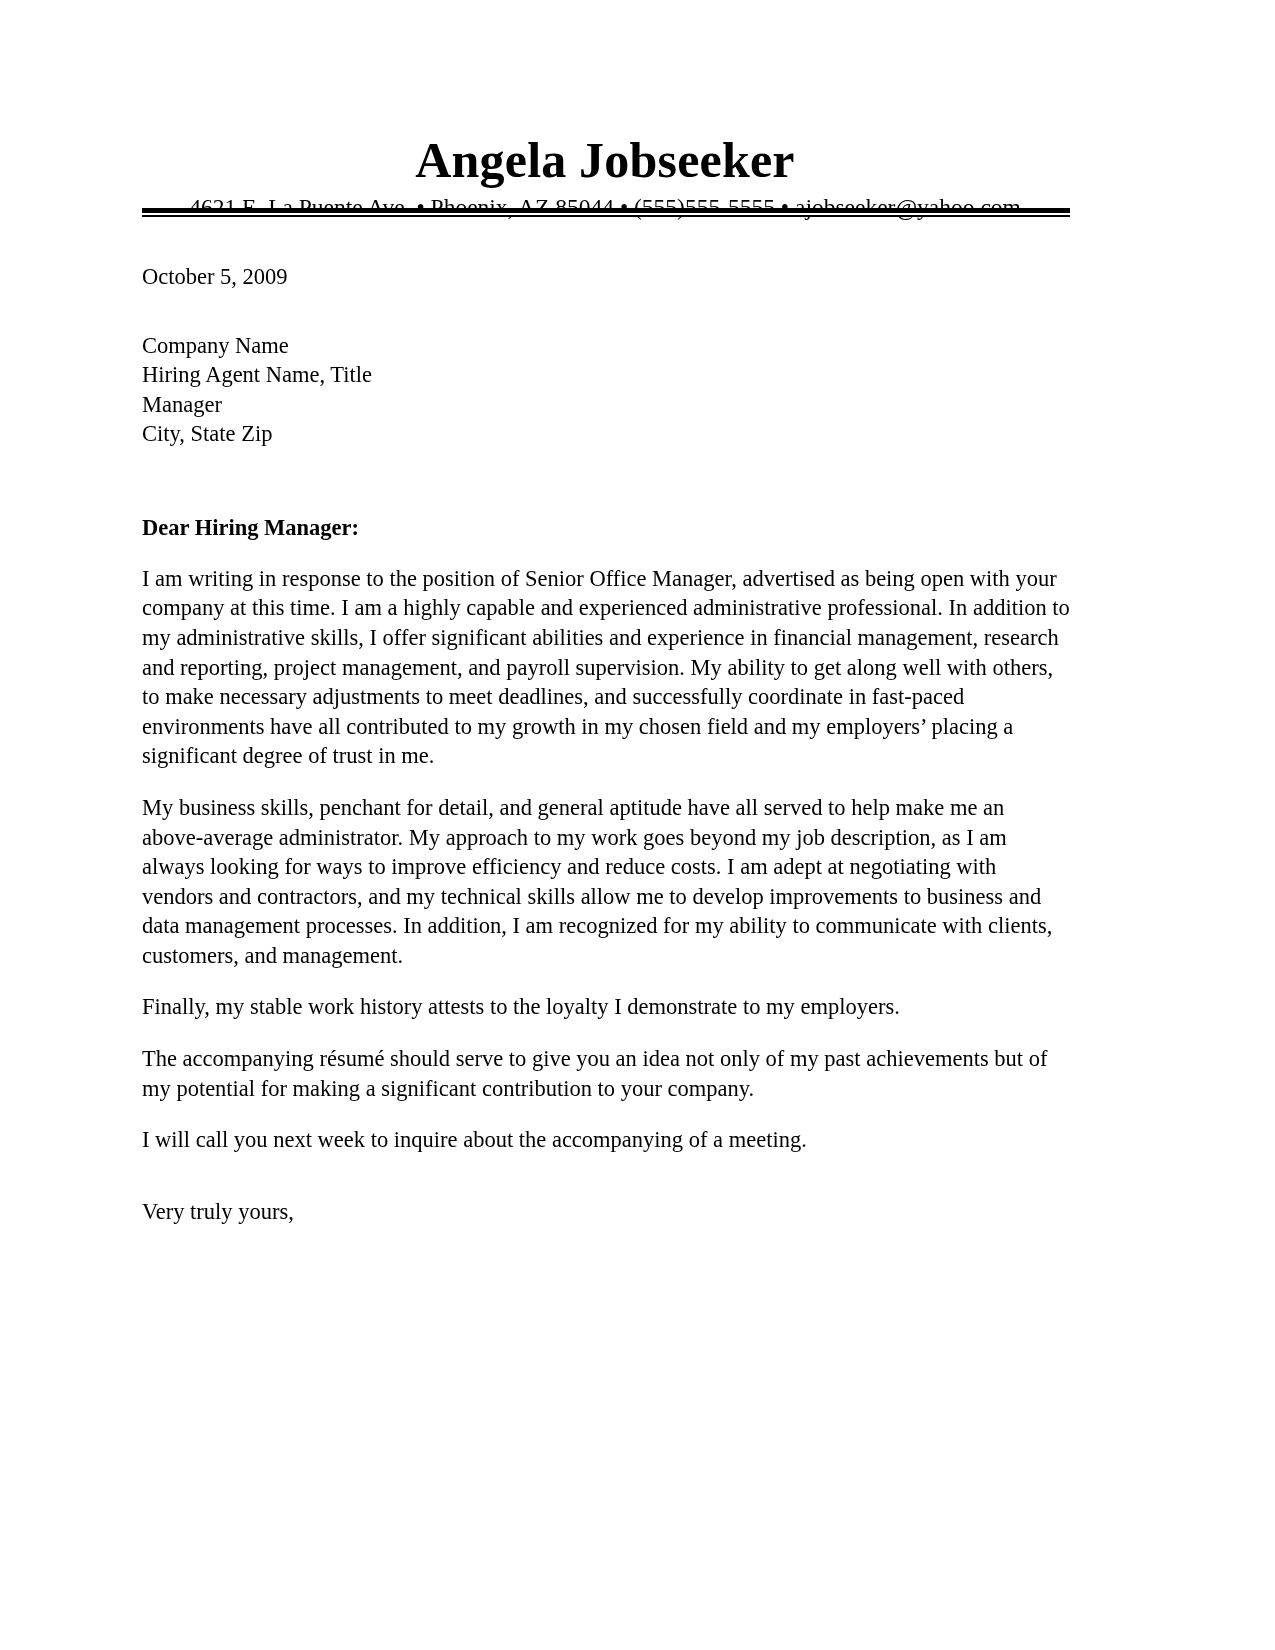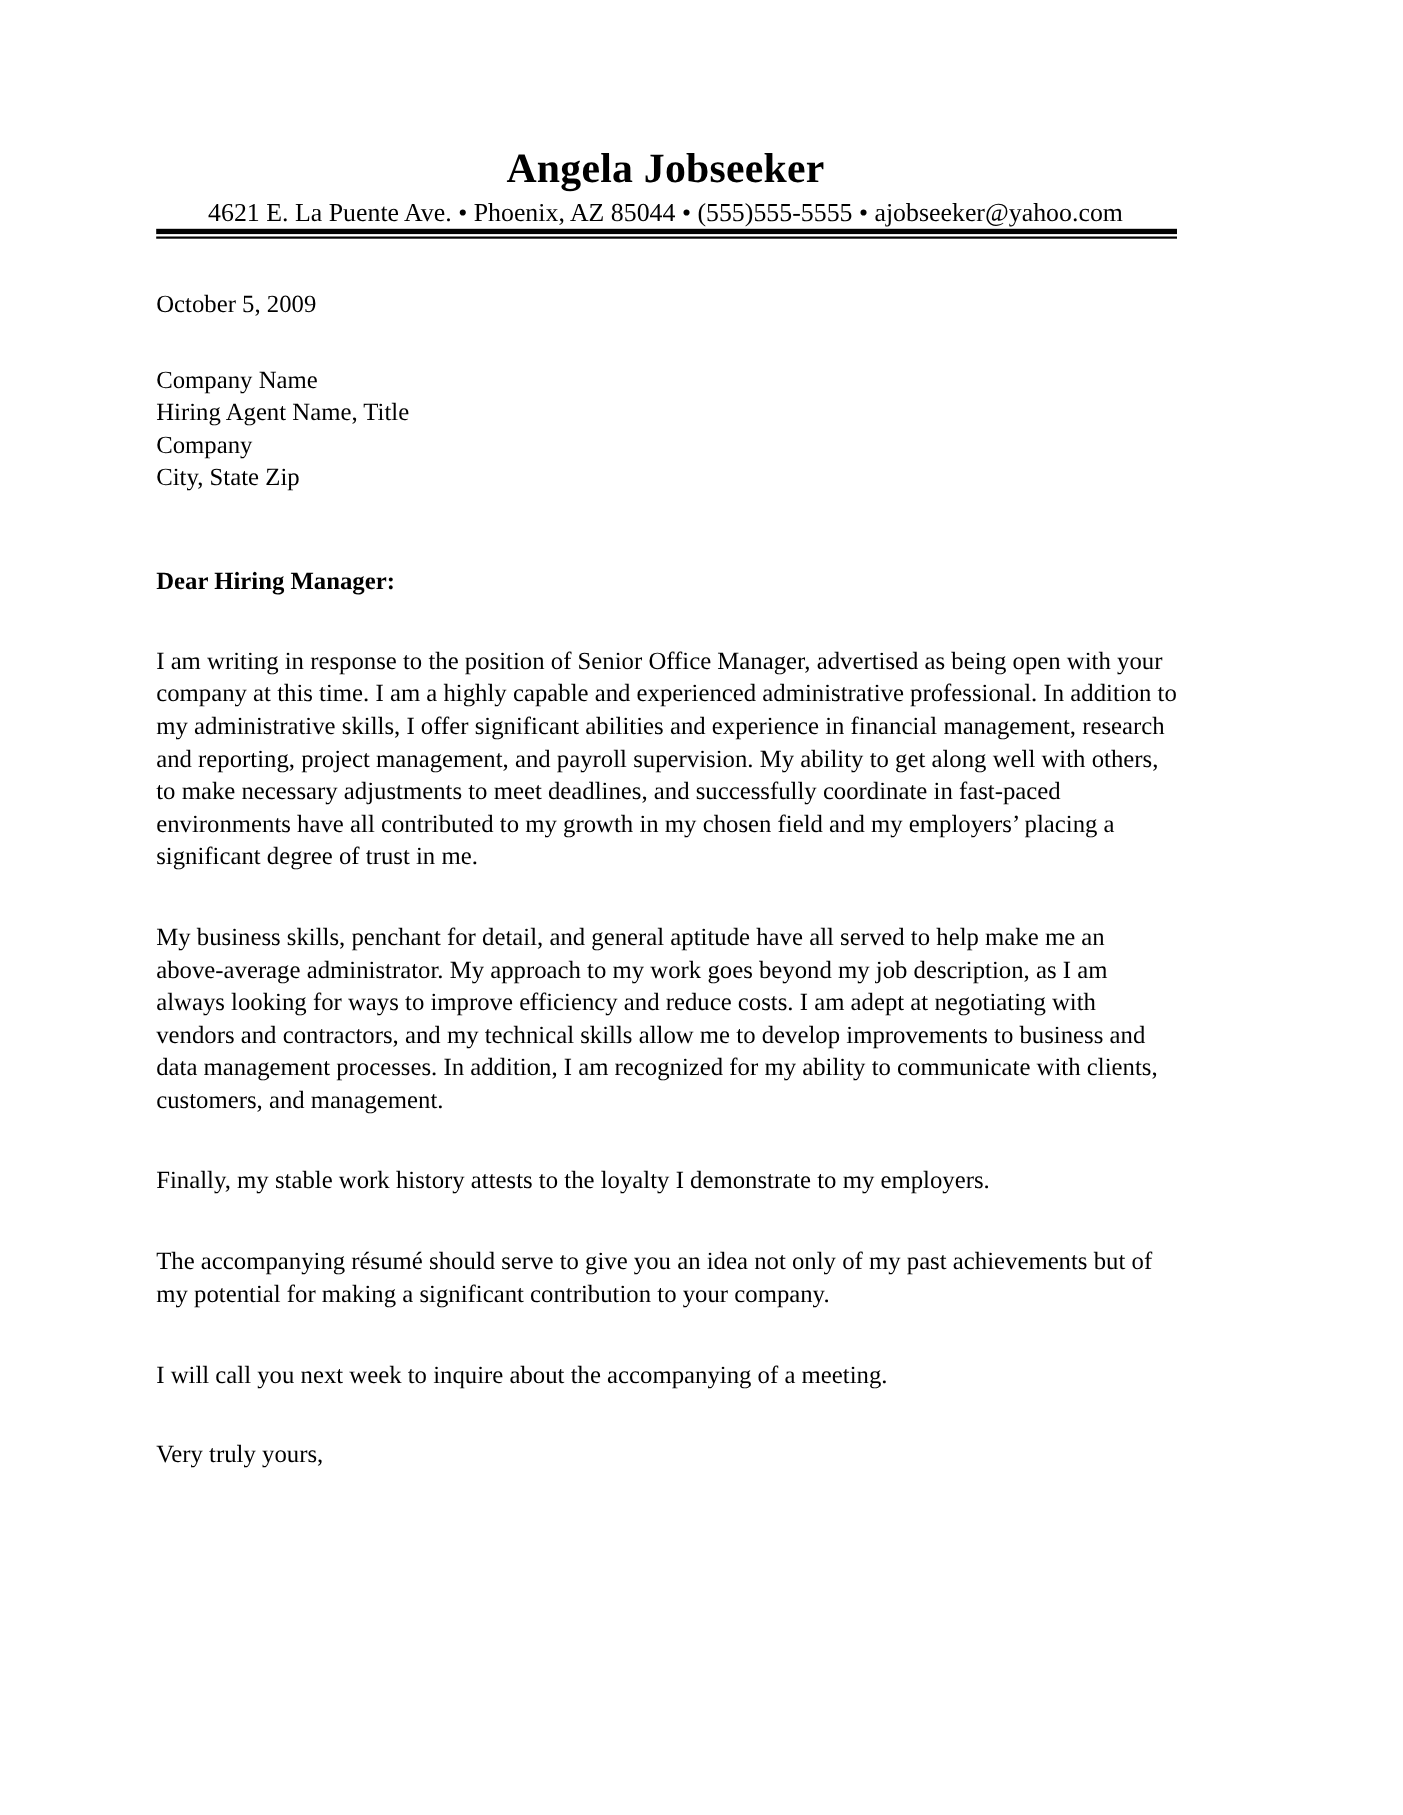--- a/index.html
+++ b/index.html
@@ -26,21 +26,21 @@
 
   
   .letterhead {
     position: absolute;
     left: 140px;
     top: 132px;
     width: 930px;
     text-align: center;
   }
   .applicant-name {
-    font-size: 38px;
+    font-size: 50px;
     font-weight: bold;
     line-height: 1.12;
     letter-spacing: 0.2px;
     white-space: nowrap;
   }
   .contact-line {
     font-size: 23.5px;
     line-height: 1.2;
     margin-top: 5px;
     white-space: nowrap;
@@ -85,21 +85,21 @@
     margin-top: 40px;
   }
   .recipient-block div {
     line-height: 1.31;
   }
   .salutation {
     margin-top: 64px;
     font-weight: bold;
   }
   .body-paragraph {
-    margin-top: 44px;
+    margin-top: 22px;
     text-align: left;
     line-height: 1.315;
   }
   .closing {
     margin-top: 42px;
     font-family: Liberation Serif, serif;
   }
 </style>
 </head>
 <body>
@@ -117,21 +117,21 @@
     <div class="thin"></div>
   </div>
 
   <div class="letter">
 
     <div class="date-line">October 5, 2009</div>
 
     <div class="recipient-block">
       <div>Company Name</div>
       <div>Hiring Agent Name, Title</div>
-      <div>Company</div>
+      <div>Manager</div>
       <div>City, State Zip</div>
     </div>
 
     <div class="salutation">Dear Hiring Manager:</div>
 
     <div class="body-paragraph">I am writing in response to the position of Senior Office Manager, advertised as being open with your company at this time.  I am a highly capable and experienced administrative professional.  In addition to my administrative skills, I offer significant abilities and experience in financial management, research and reporting, project management, and payroll supervision.  My ability to get along well with others, to make necessary adjustments to meet deadlines, and successfully coordinate in fast-paced environments have all contributed to my growth in my chosen field and my employers’ placing a significant degree of trust in me.</div>
 
     <div class="body-paragraph">My business skills, penchant for detail, and general aptitude have all served to help make me an above-average administrator.  My approach to my work goes beyond my job description, as I am always looking for ways to improve efficiency and reduce costs.  I am adept at negotiating with vendors and contractors, and my technical skills allow me to develop improvements to business and data management processes.  In addition, I am recognized for my ability to communicate with clients, customers, and management.</div>
 
     <div class="body-paragraph">Finally, my stable work history attests to the loyalty I demonstrate to my employers.</div>

